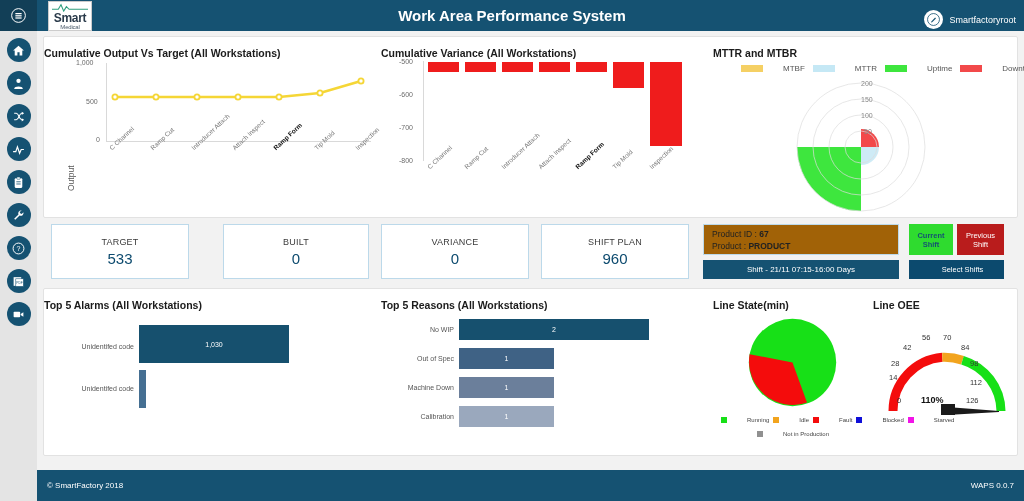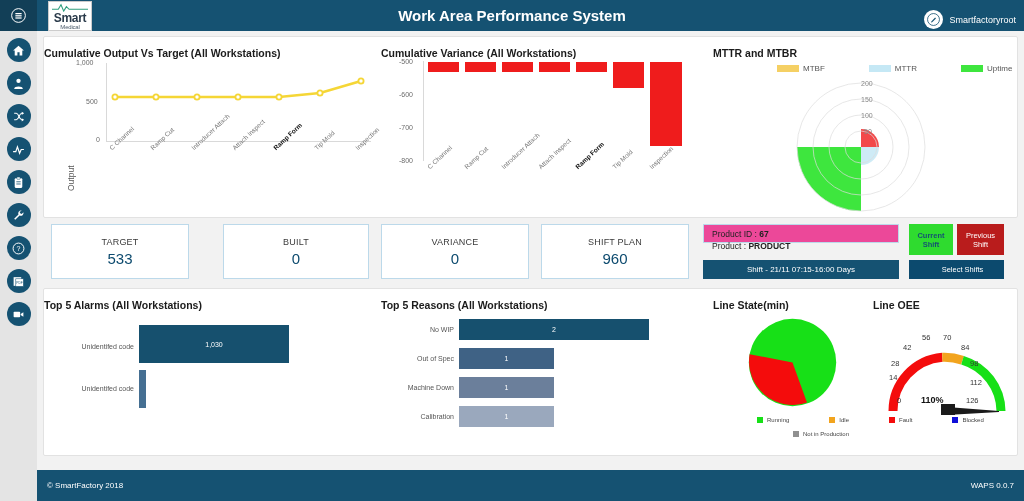--- a/index.html
+++ b/index.html
@@ -97,22 +97,22 @@
   .row2 { position: relative; width: 975px; height: 58px; margin-top: 6px; }
   .kpi {
     position: absolute; top: 0; height: 55px;
     background: #ffffff; border: 1.5px solid #bcd9ea;
     display: flex; flex-direction: column; align-items: center; justify-content: center;
   }
   .kpi-label { font-size: 9px; color: #3a3a3a; letter-spacing: 0.2px; }
   .kpi-value { font-size: 15px; font-weight: normal; color: #0c4a6e; margin-top: 3px; }
 
   .prod-box {
-    position: absolute; top: 0; left: 660px; width: 196px; height: 19px;
-    background: #ec4899; border: 1.5px solid #bcd9ea;
+    position: absolute; top: 0; left: 660px; width: 196px; height: 31px;
+    background: #a16207; border: 1.5px solid #bcd9ea;
     padding: 3px 0 12px 8px;
   }
   .prod-line { font-size: 8.5px; color: #222; line-height: 12px; }
   .prod-line b { font-weight: bold; }
   .shift-bar {
     position: absolute; top: 36px; left: 660px; width: 196px; height: 19px;
     background: #155272; color: #fff; font-size: 8px;
     display: flex; align-items: center; justify-content: center;
   }
   .btn {
@@ -128,21 +128,21 @@
   .row3 { position: relative; width: 975px; height: 168px; margin-top: 6px; }
   .hbar-lbl { position: absolute; font-size: 7px; color: #555; text-align: right; white-space: nowrap; }
   .hbar {
     position: absolute; display: flex; align-items: center; justify-content: center;
     color: #ffffff; font-size: 7px;
   }
 
   
   .legend { position: absolute; display: flex; align-items: center; gap: 4px; font-size: 6px; color: #444; }
   .legend .sw { width: 6px; height: 6px; display: inline-block; }
-  .legend-item { display: flex; align-items: center; gap: 4px; margin-left: 36px; }
+  .legend-item { display: flex; align-items: center; gap: 20px; }
   .legend-big .sw { width: 22px; height: 7px; }
   .legend-big { font-size: 8px; color: #555; gap: 8px; }
 
   
   .footer {
     position: absolute; left: 37px; top: 470px; width: 987px; height: 31px;
     background: #155272; color: #ffffff; font-size: 8px;
     display: flex; align-items: center; justify-content: space-between;
     padding: 0 10px;
   }

